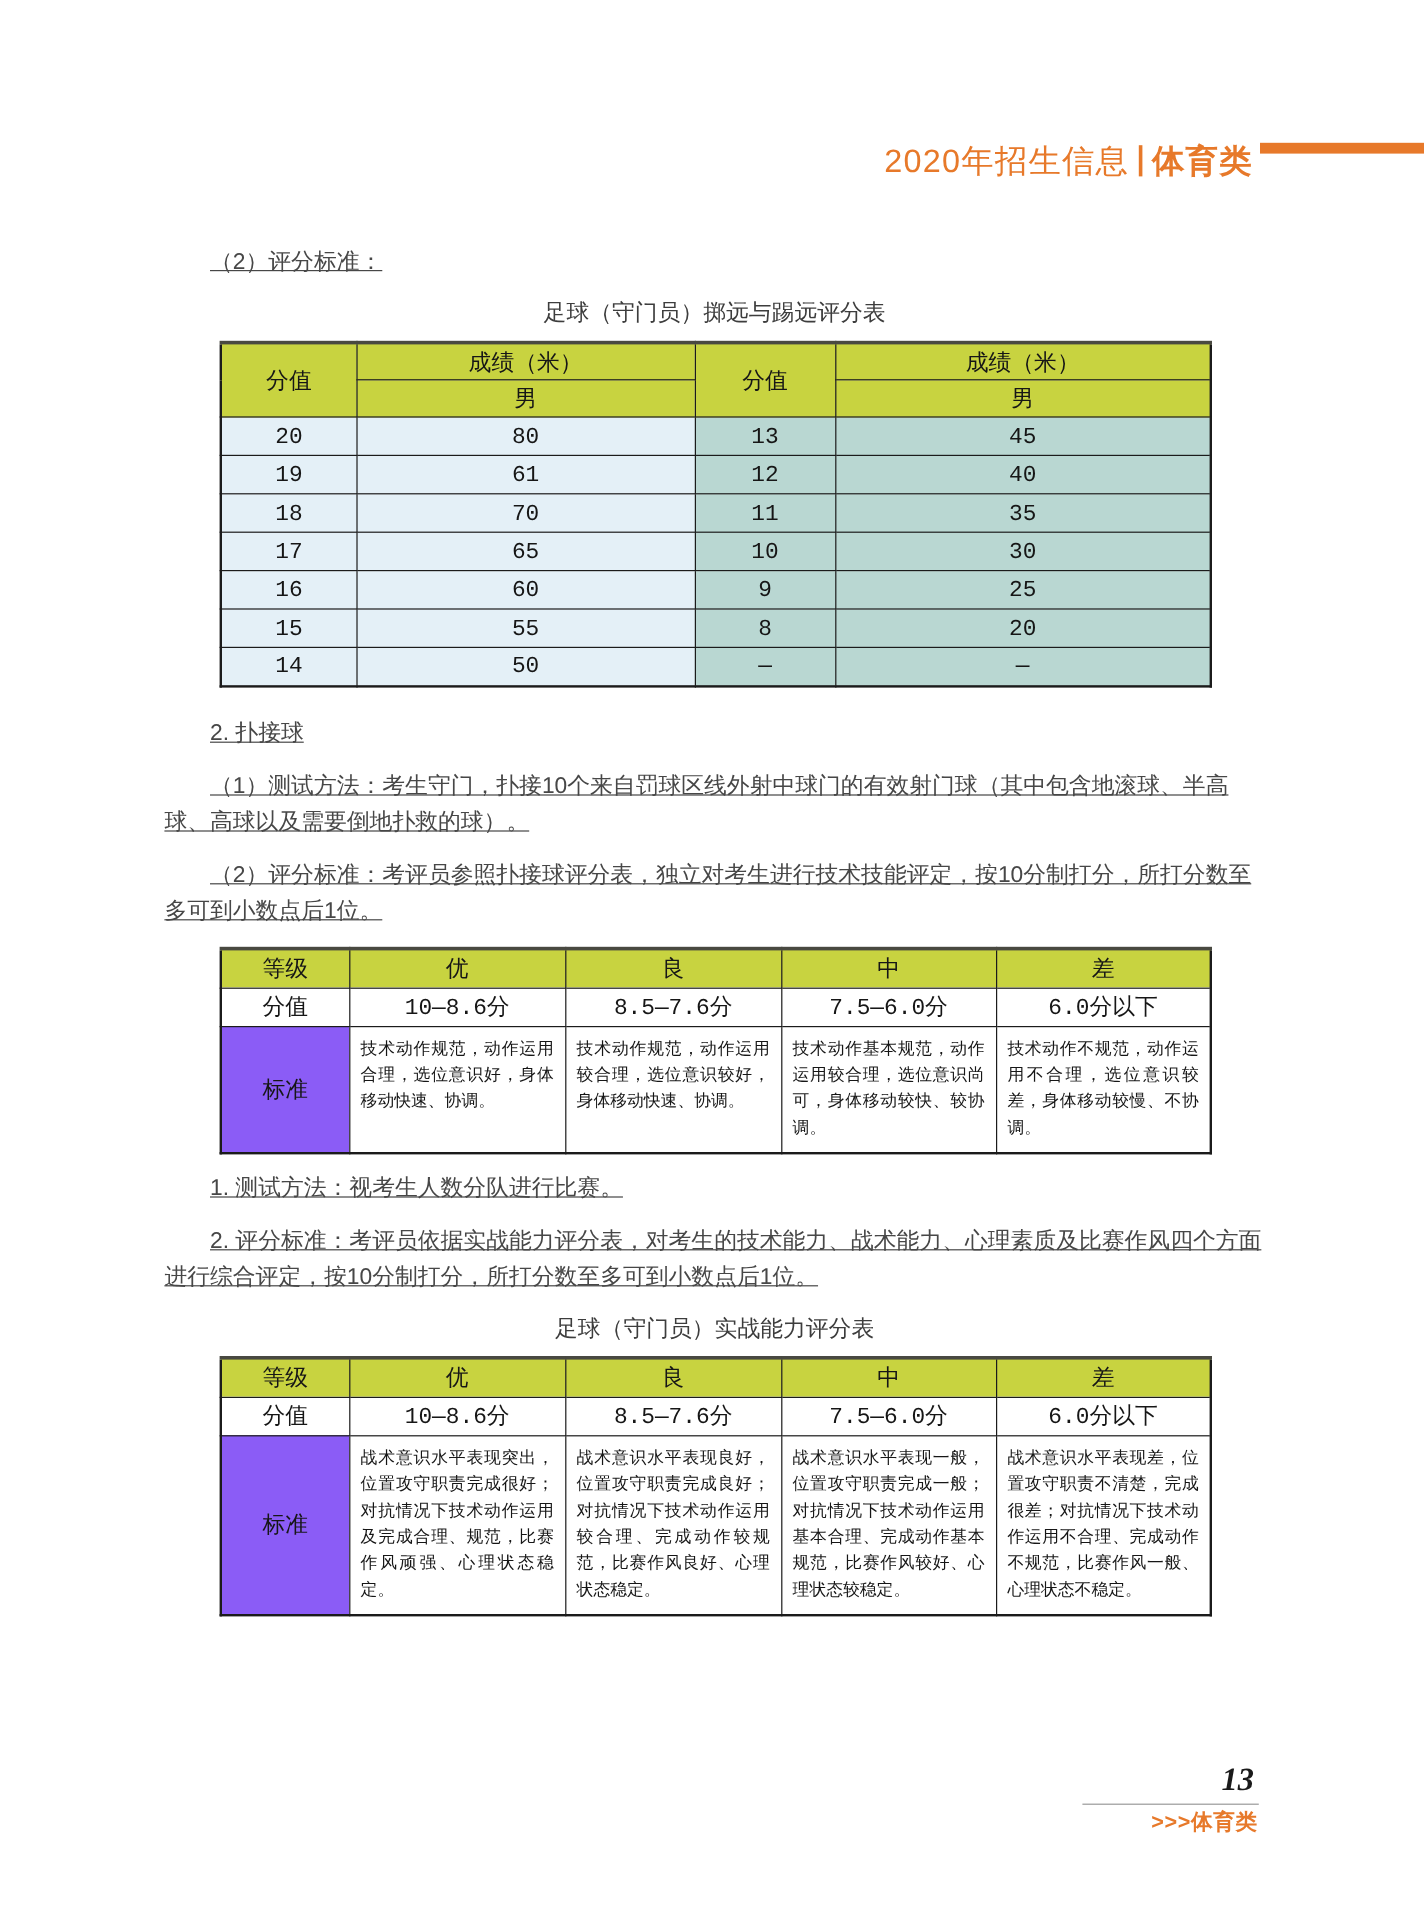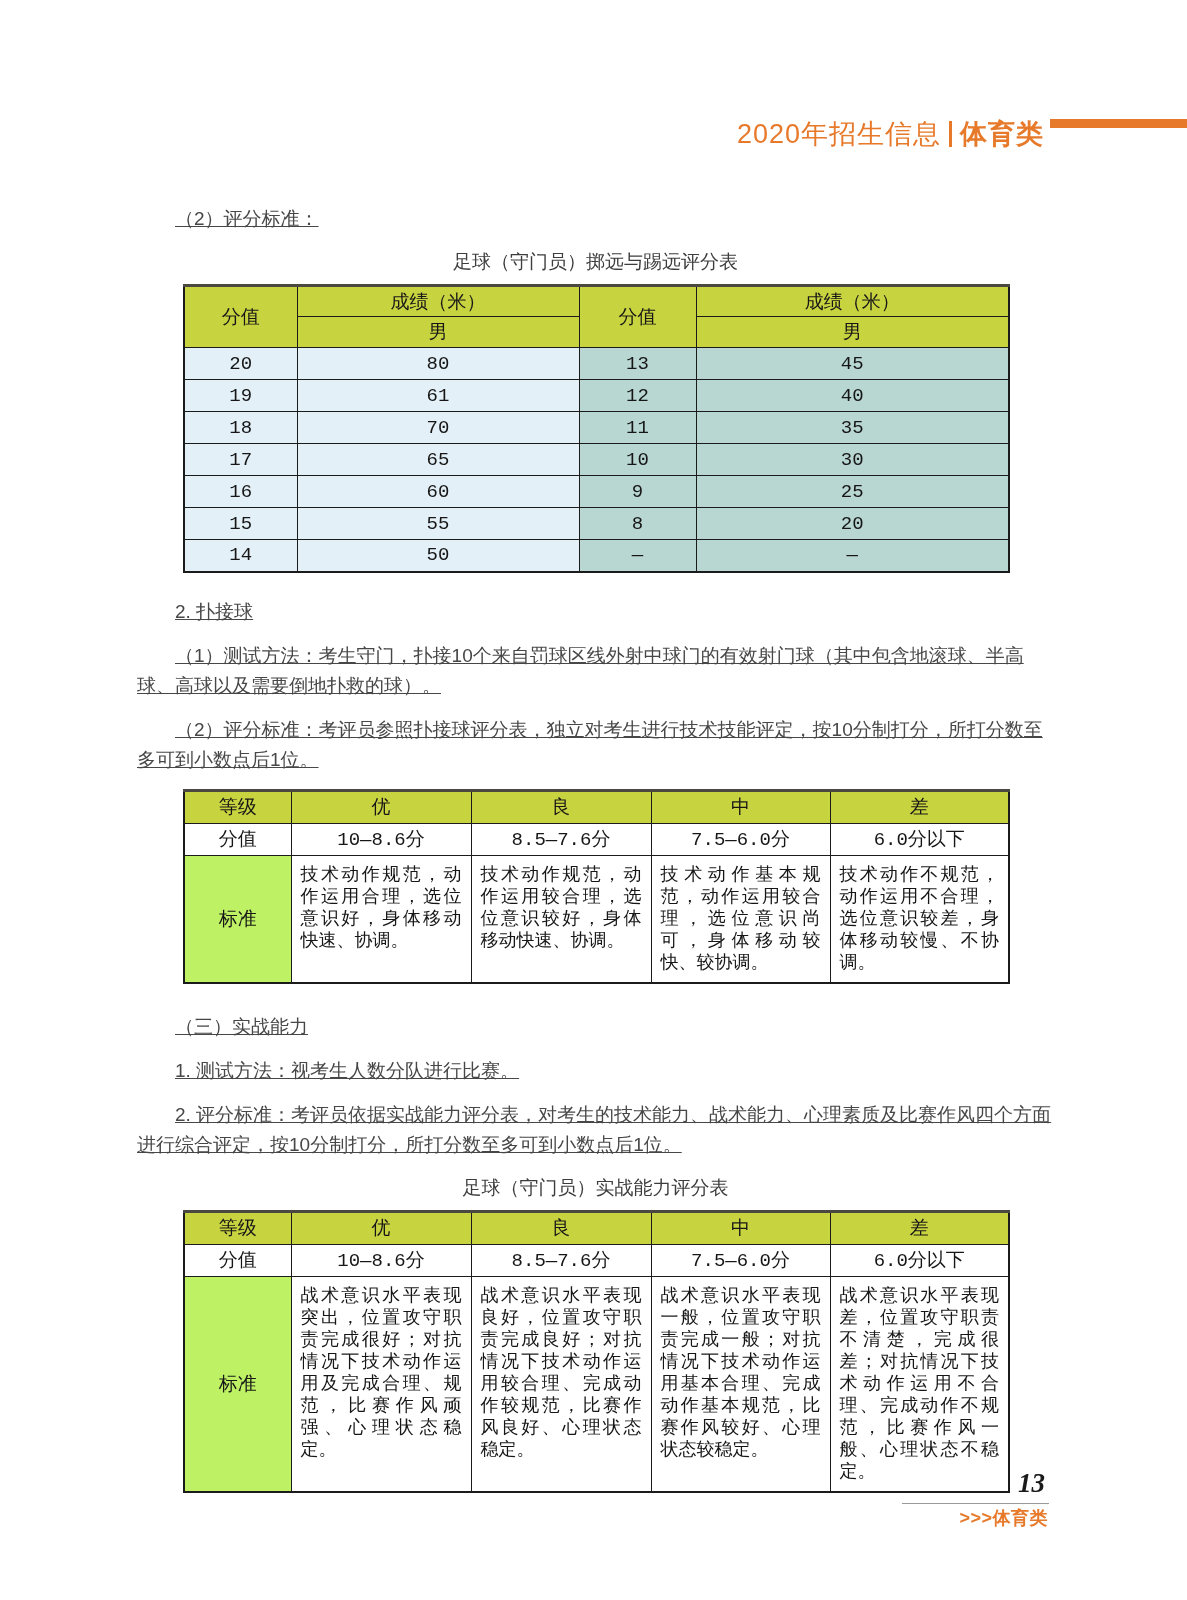--- a/index.html
+++ b/index.html
@@ -88,26 +88,26 @@
     padding: 0 4px;
   }
   
   .t1 td { height: 32px; }
   .t1 .hd { background: #c8d340; height: 31px; }
   .t1 .c-blue { background: #e4f0f7; }
   .t1 .c-teal { background: #b9d7d2; }
   
   .tg .hd { background: #c8d340; height: 33px; }
   .tg .score-cell { height: 32px; background: #ffffff; }
-  .tg .std-label { background: #bef264; }
+  .tg .std-label { background: #8b5cf6; }
   .tg .std-cell {
     background: #ffffff;
     text-align: justify;
     vertical-align: top;
-    font-size: 18px;
+    font-size: 14px;
     line-height: 22px;
     padding: 8px 9px;
   }
 
   
   .page-num {
     position: absolute;
     top: 1468px;
     right: 142px;
     font-family: "Liberation Serif", serif;
@@ -245,21 +245,20 @@
       <tr>
         <td class="std-label">标准</td>
         <td class="std-cell">技术动作规范，动作运用合理，选位意识好，身体移动快速、协调。</td>
         <td class="std-cell">技术动作规范，动作运用较合理，选位意识较好，身体移动快速、协调。</td>
         <td class="std-cell">技术动作基本规范，动作运用较合理，选位意识尚可，身体移动较快、较协调。</td>
         <td class="std-cell">技术动作不规范，动作运用不合理，选位意识较差，身体移动较慢、不协调。</td>
       </tr>
     </tbody>
       </table>
 
-    <p class="h-sec">（三）实战能力</p>
     <p>1. 测试方法：视考生人数分队进行比赛。</p>
     <p>2. 评分标准：考评员依据实战能力评分表，对考生的技术能力、战术能力、心理素质及比赛作风四个方面进行综合评定，按10分制打分，所打分数至多可到小数点后1位。</p>
     <div class="tbl-title">足球（守门员）实战能力评分表</div>
 
     <table class="tg">
       <colgroup>
           <col style="width:107px">
           <col style="width:180px">
           <col style="width:180px">
           <col style="width:179px">

